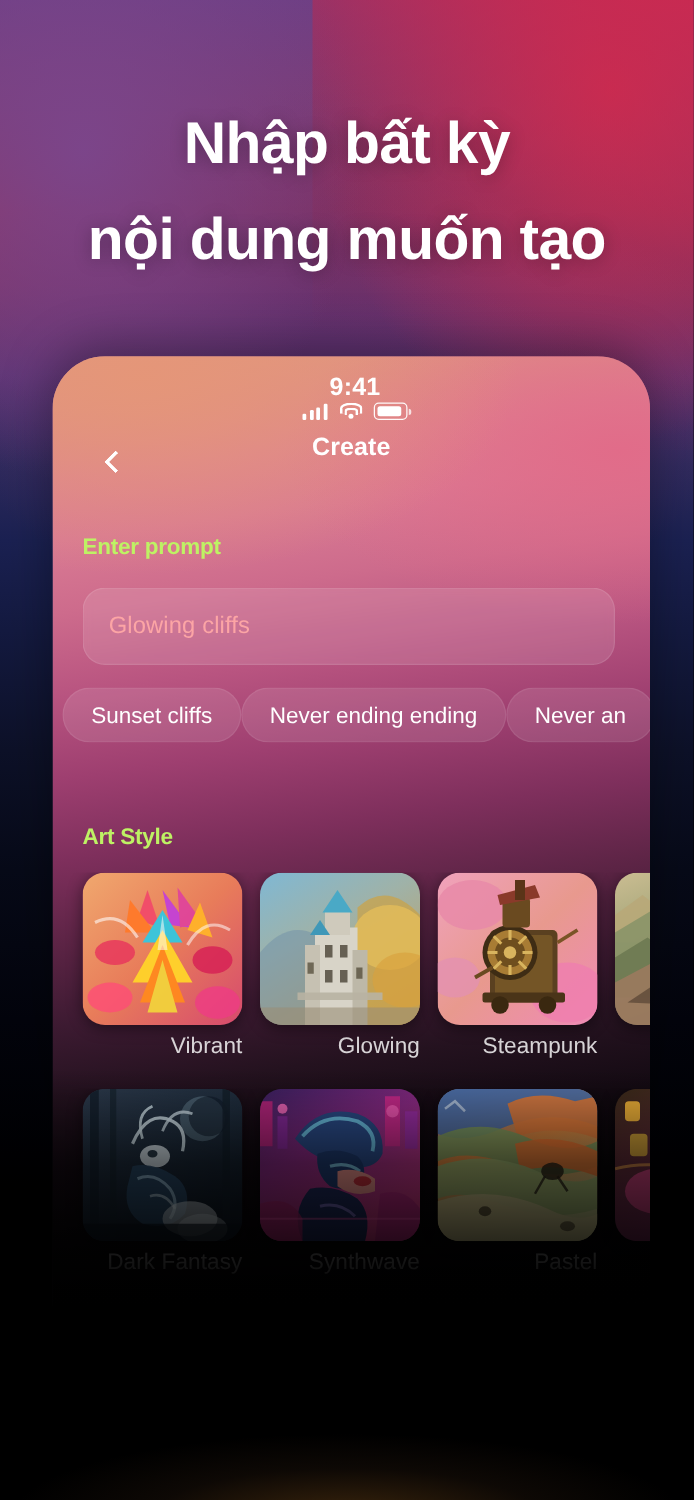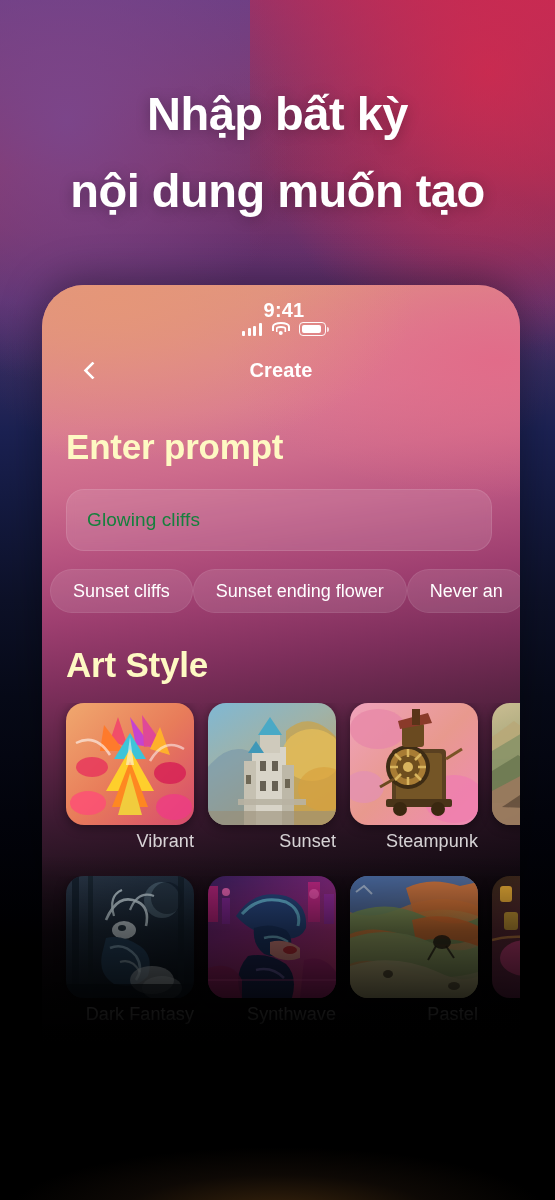--- a/index.html
+++ b/index.html
@@ -116,78 +116,78 @@
               border:none; background:#fff; }
   .batt { width:27px; height:13.5px; border:1.6px solid rgba(255,255,255,0.95);
           border-radius:4px; position:relative; padding:1.6px; }
   .batt b { display:block; height:100%; width:88%; background:#fff; border-radius:2px; }
   .batt:after { content:""; position:absolute; right:-3.6px; top:4px;
     width:2.2px; height:5px; background:rgba(255,255,255,0.75); border-radius:0 2px 2px 0; }
 
   
   #navbar {
     position:absolute; left:0; right:0; top:62px; height:46px;
-    display:flex; align-items:center;
+    display:flex; 
   }
   #back-btn {
     position:absolute; left:28px; width:44px; height:44px;
     display:flex; align-items:center; justify-content:center;
     cursor:pointer;
   }
   #back-btn .chev {
     width:13px; height:13px;
     border-left:3.6px solid #fff; border-bottom:3.6px solid #fff;
     transform:rotate(45deg); border-radius:1px;
   }
   #nav-title {
     width:100%; text-align:center; color:#fff;
     font-size:20px; font-weight:bold; letter-spacing:0.1px;
   }
 
   
   #app-content { position:absolute; left:0; right:0; top:118px; bottom:0; }
 
   .section-title {
-    color:#fef9c3; font-size:35px; font-weight:bold;
+    color:#bef264; font-size:18px; font-weight:bold;
     margin:0 0 0 24px; letter-spacing:-0.2px;
   }
   #prompt-heading { padding-top:24px; }
 
   #prompt-field {
     margin:22px 28px 0 24px;
     height:62px;
     border-radius:18px;
     background:rgba(255,255,255,0.12);
     border:1px solid rgba(255,255,255,0.10);
     display:flex; align-items:center;
     padding:0 20px;
     backdrop-filter:blur(4px);
   }
-  #prompt-value { color:#15803d; font-size:19px; letter-spacing:0.1px; }
+  #prompt-value { color:#fca5a5; font-size:19px; letter-spacing:0.1px; }
 
   #chips {
     margin-top:18px;
     padding-left:8px;
     display:flex; gap:0;
     white-space:nowrap;
     overflow:hidden;
   }
   .chip {
     flex:0 0 auto;
     height:44px;
     padding:0 22px;
     border-radius:22px;
     background:rgba(255,255,255,0.11);
     border:1px solid rgba(255,255,255,0.07);
     color:#fff; font-size:18px;
     display:flex; align-items:center;
     cursor:pointer;
   }
 
-  #artstyle-heading { margin-top:32px; }
+  #artstyle-heading { margin-top:65px; }
 
   .style-row {
     display:flex; gap:14px;
     padding-left:24px;
     margin-top:18px;
     overflow:hidden;
     white-space:nowrap;
   }
   .style-row.second { margin-top:24px; }
   .style-item { flex:0 0 auto; width:128px; }
@@ -260,21 +260,21 @@
   <div id="app-content">
 
     <div class="section-title" id="prompt-heading">Enter prompt</div>
 
     <div id="prompt-field">
       <span id="prompt-value">Glowing cliffs</span>
     </div>
 
     <div id="chips">
         <div class="chip">Sunset cliffs</div>
-        <div class="chip">Sunset ending flower</div>
+        <div class="chip">Never ending ending</div>
         <div class="chip">Never an</div>
       </div>
 
     <div class="section-title" id="artstyle-heading">Art Style</div>
 
     <div class="style-row first" id="style-row-1">
         <div class="style-item">
           <div class="style-thumb">
             <svg viewBox="0 0 128 122" preserveAspectRatio="xMidYMid slice">
               <defs>
@@ -333,21 +333,21 @@
                 <rect x="64" y="58" width="6" height="10" fill="#4a4236" opacity="0.8"></rect>
                 <rect x="52" y="78" width="6" height="10" fill="#4a4236" opacity="0.8"></rect>
                 <rect x="64" y="78" width="6" height="10" fill="#4a4236" opacity="0.8"></rect>
                 <rect x="38" y="72" width="5" height="9" fill="#514937" opacity="0.75"></rect>
                 <rect x="77" y="76" width="5" height="9" fill="#514937" opacity="0.75"></rect>
                 <path d="M30 96 L98 96 L98 102 L30 102 Z" fill="#b8b2a2" opacity="0.9"></path>
               </g>
               <rect x="0" y="108" width="128" height="14" fill="#9a8e76" opacity="0.6"></rect>
             </svg>
           </div>
-          <div class="style-label">Sunset</div>
+          <div class="style-label">Glowing</div>
         </div>
         <div class="style-item">
           <div class="style-thumb">
             <svg viewBox="0 0 128 122" preserveAspectRatio="xMidYMid slice">
               <defs>
                 <linearGradient id="sg" x1="0" y1="0" x2="1" y2="1">
                   <stop offset="0" stop-color="#f0a2bc"></stop>
                   <stop offset="0.5" stop-color="#e8998e"></stop>
                   <stop offset="1" stop-color="#ef8ab6"></stop>
                 </linearGradient>

